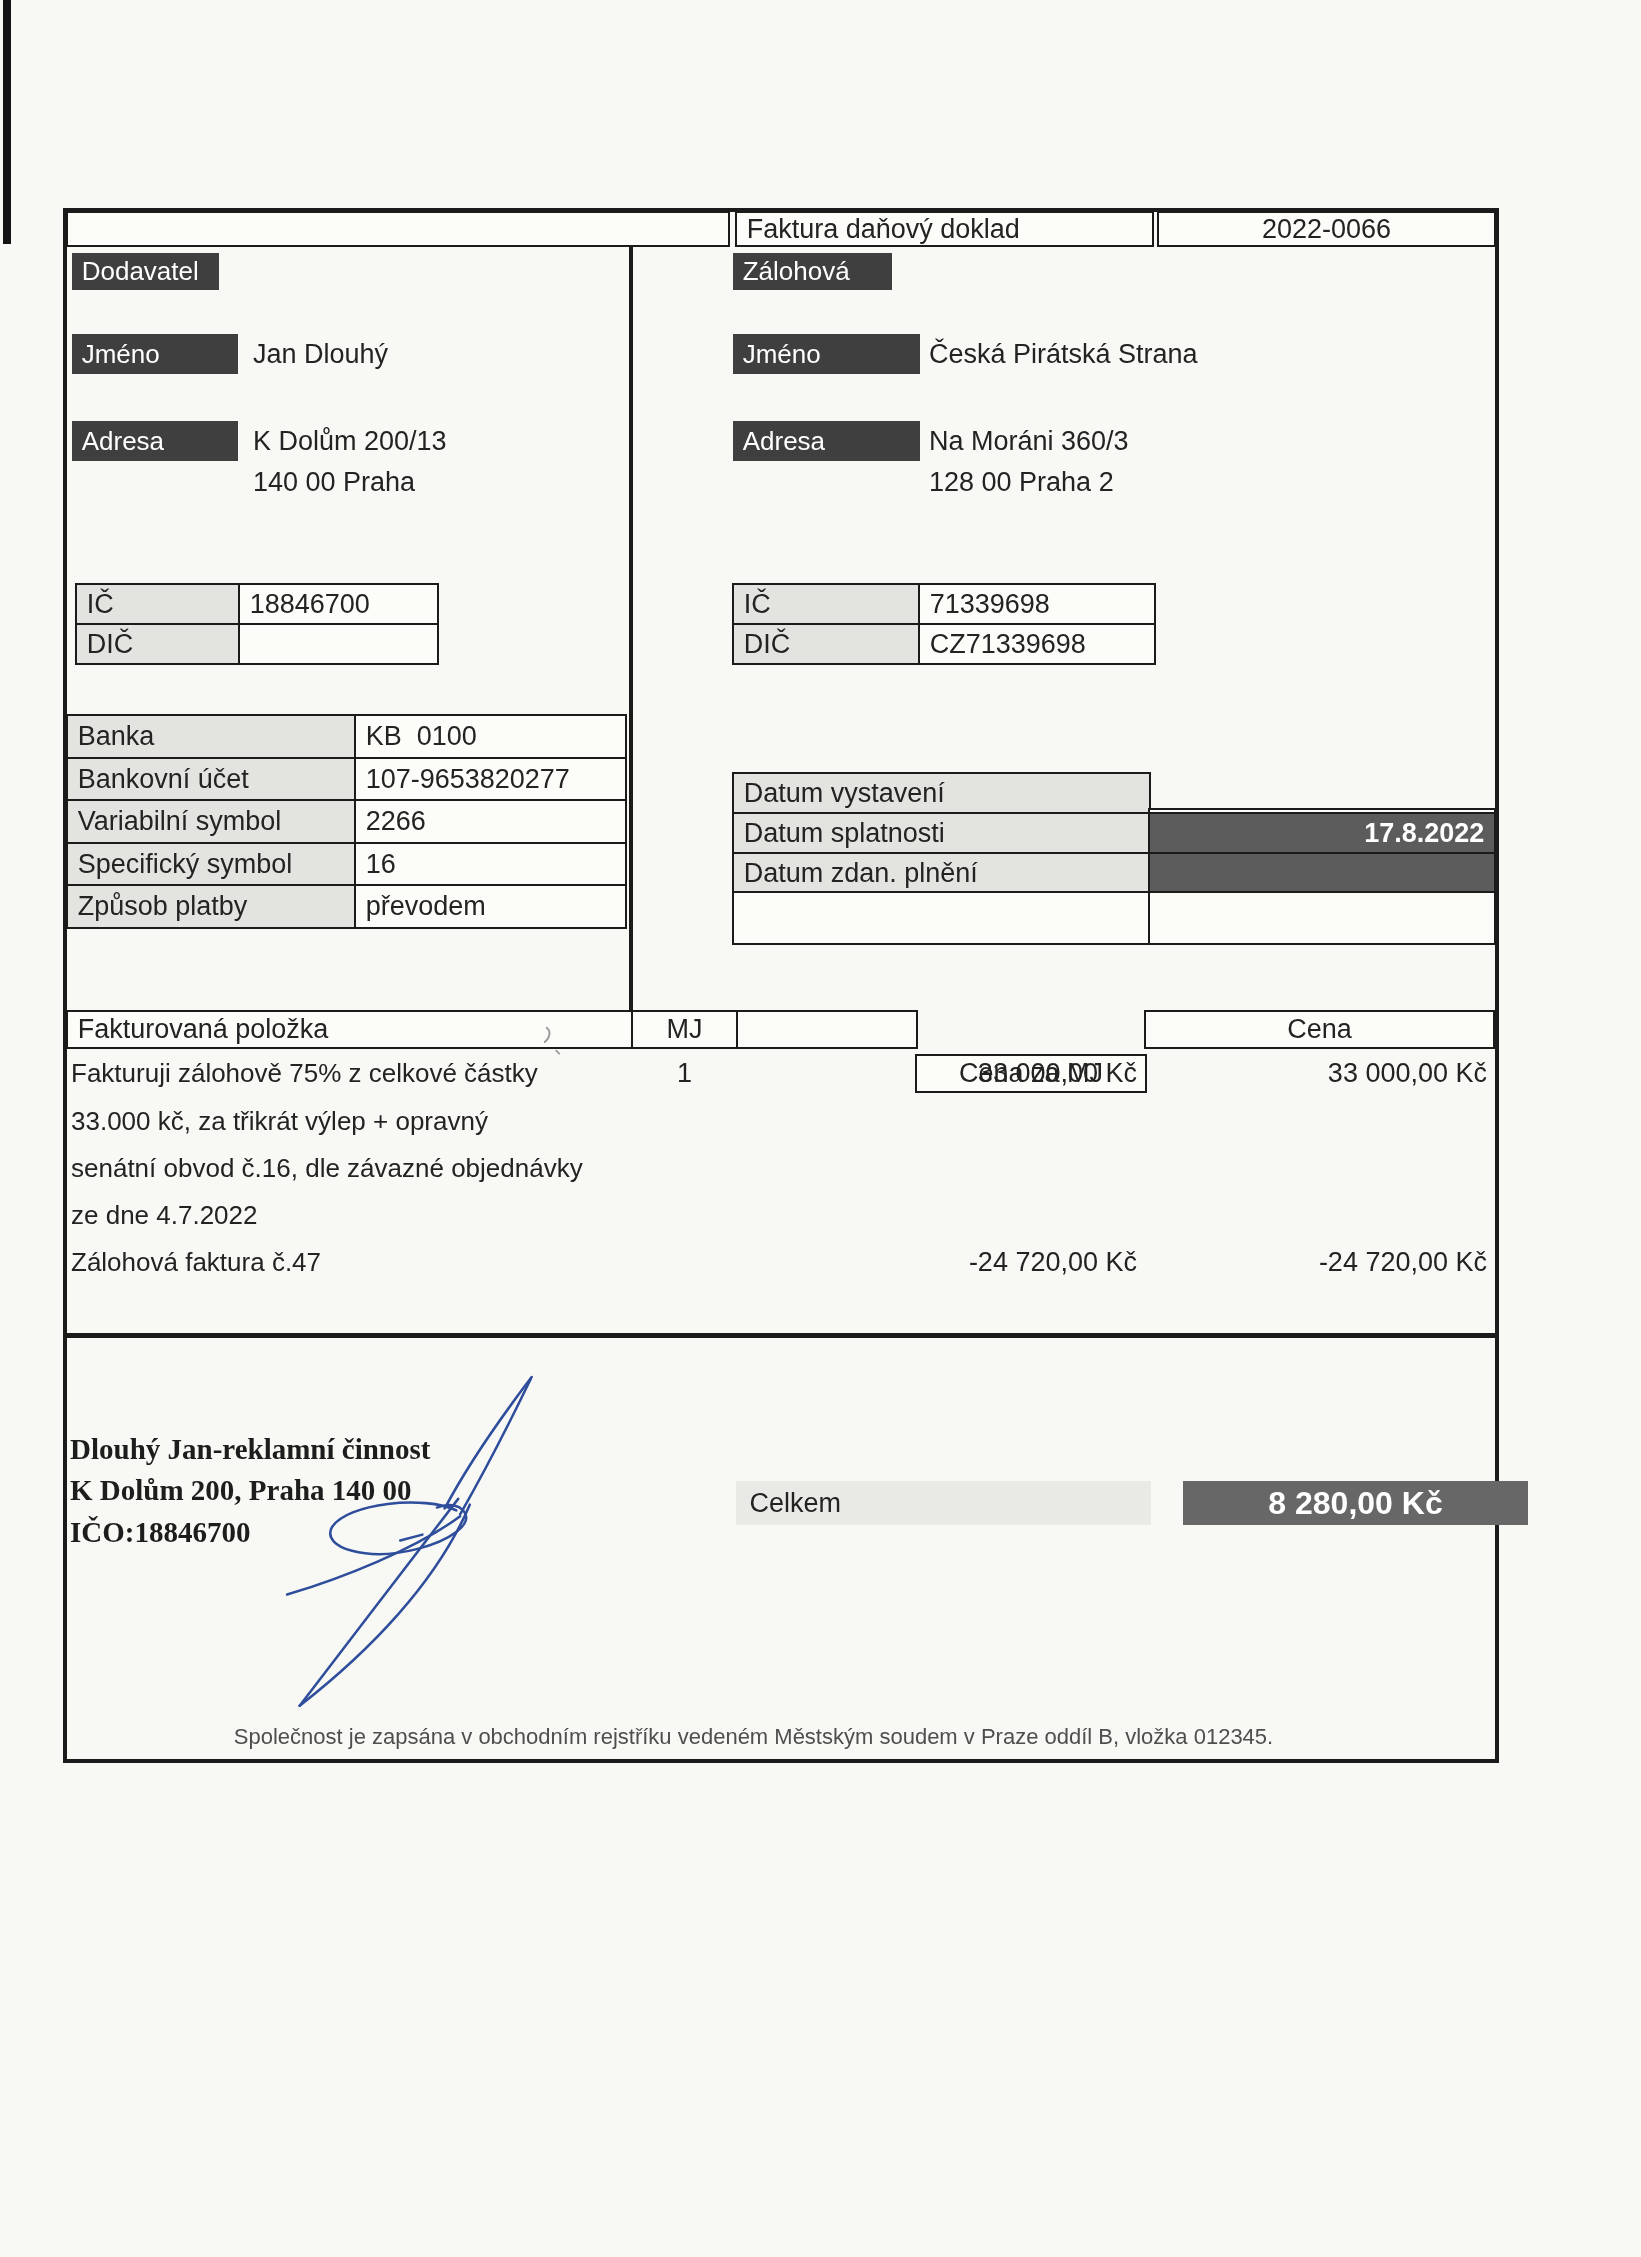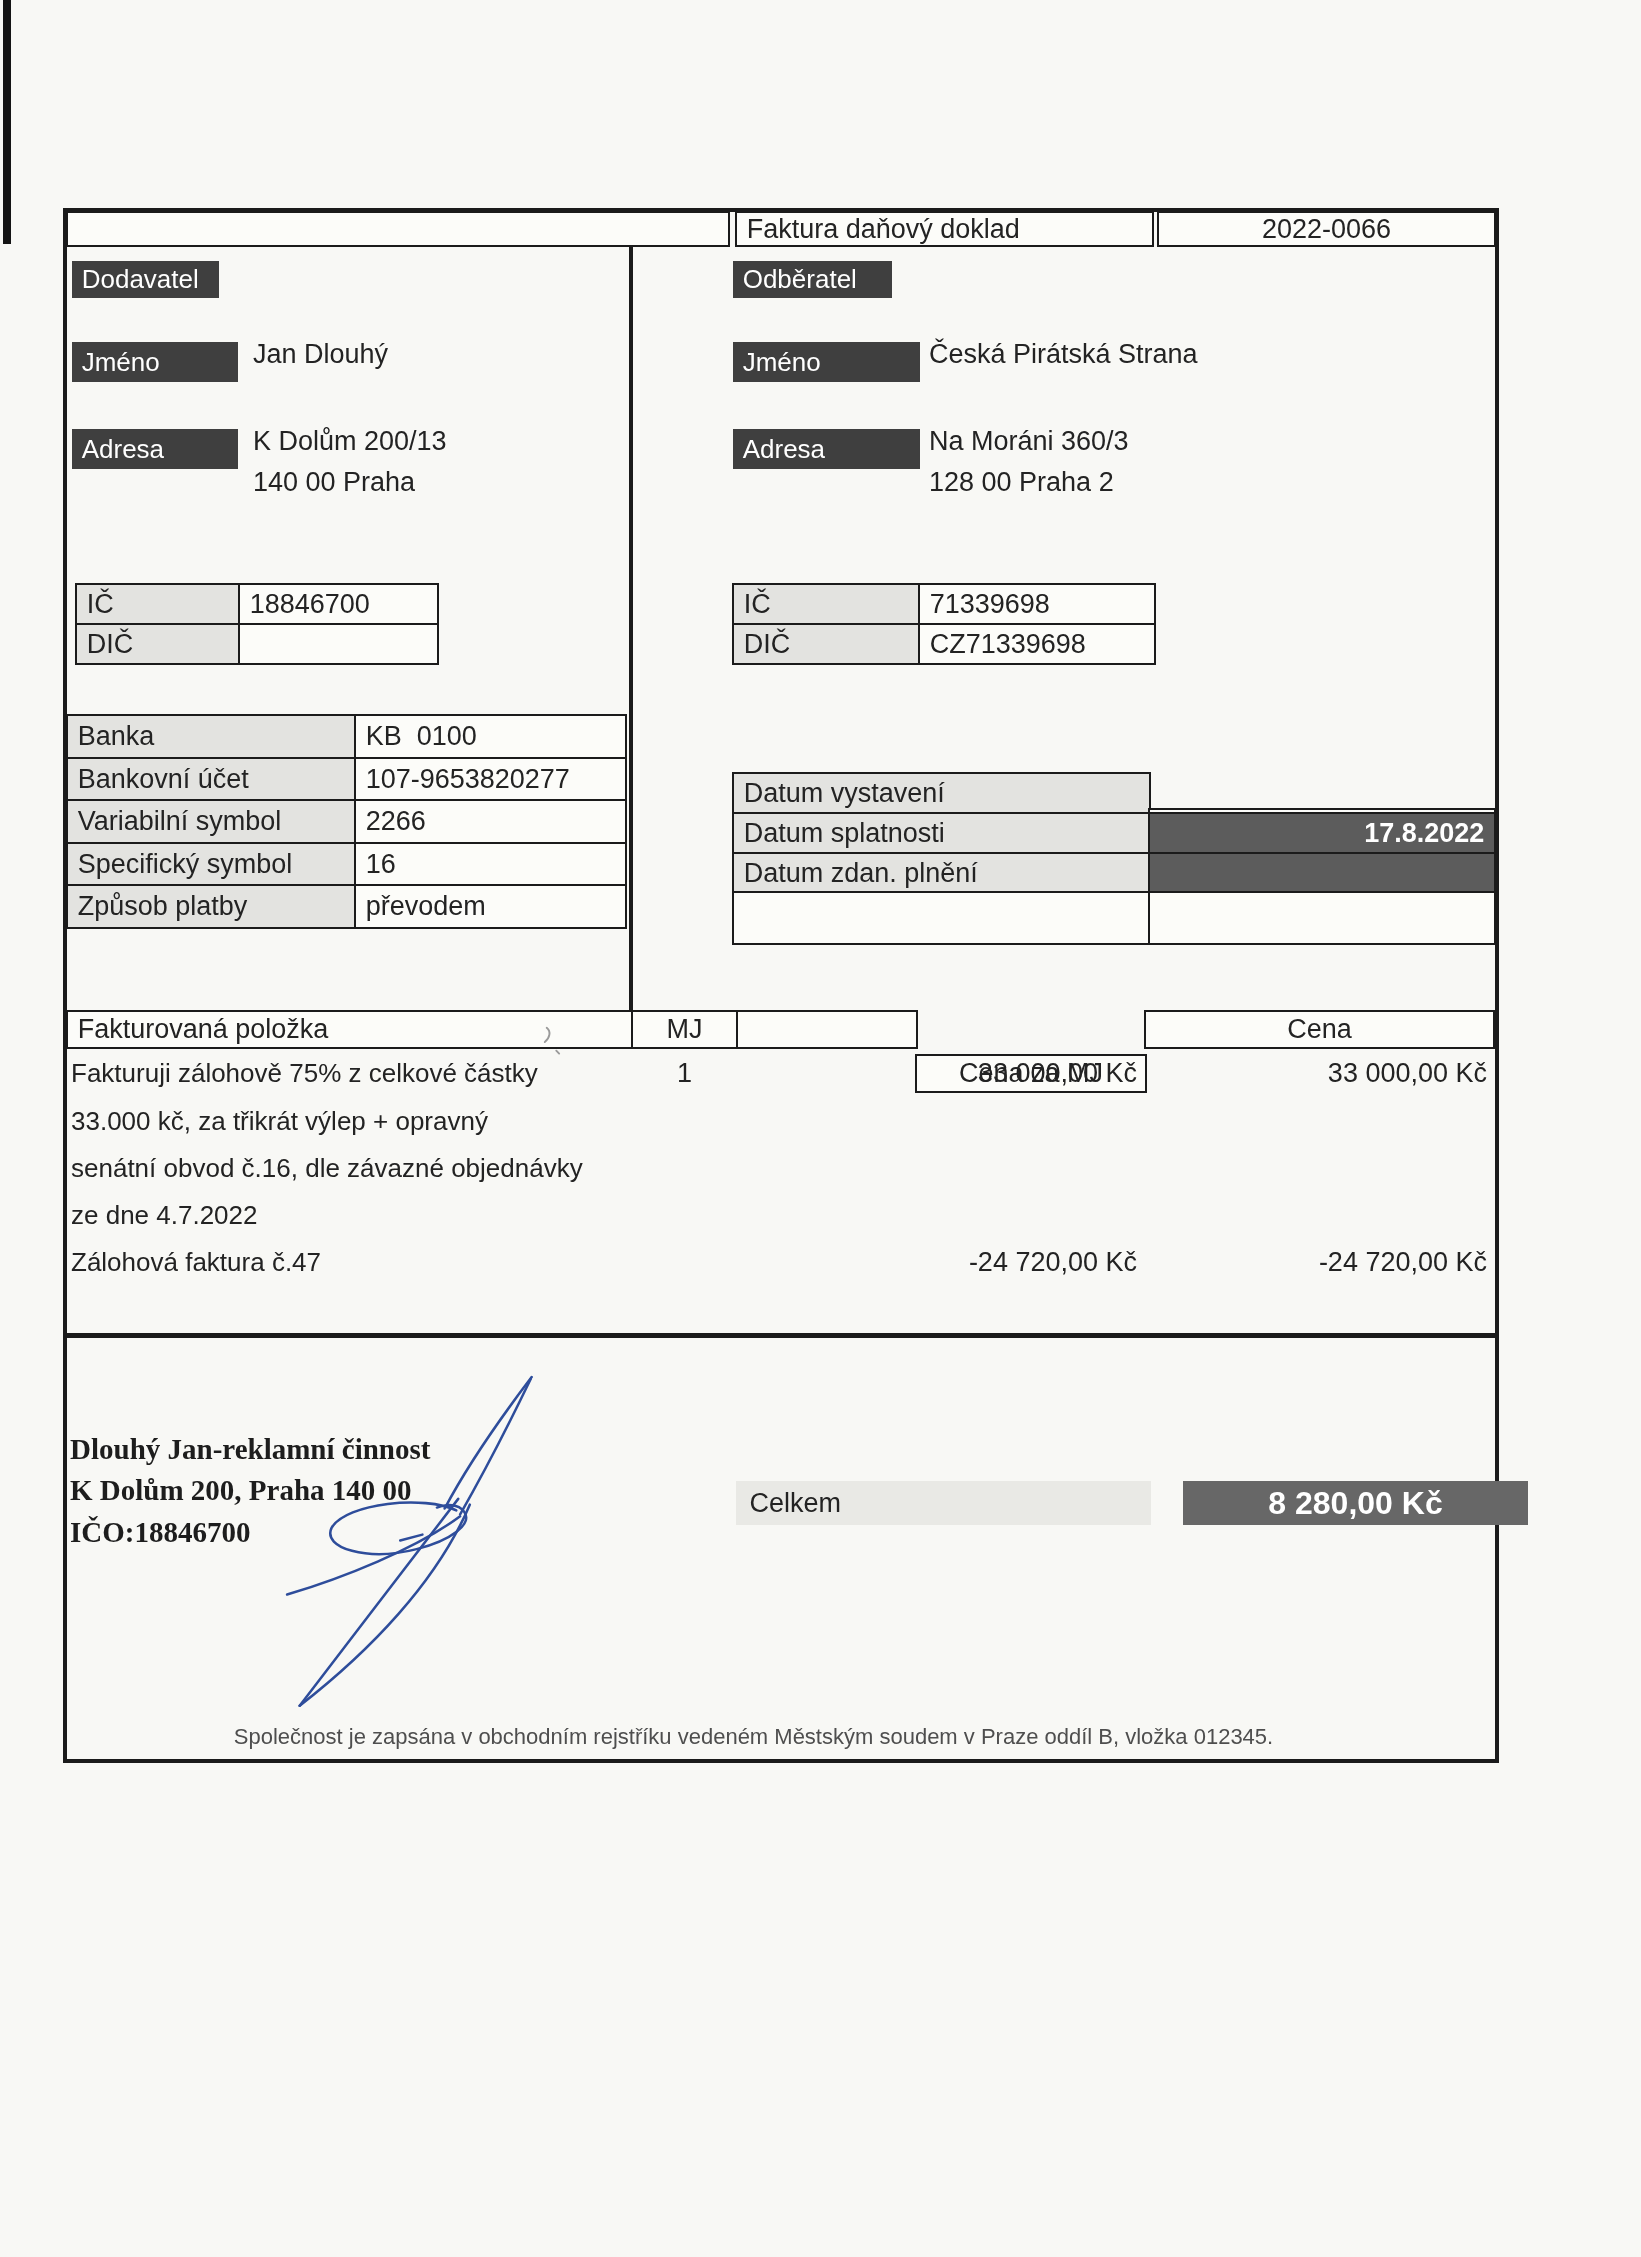--- a/index.html
+++ b/index.html
@@ -8,21 +8,21 @@
     background:#f8f8f5;overflow:hidden;
     font-family:"Liberation Sans","DejaVu Sans",sans-serif;
     color:#232323;
   }
   .abs{position:absolute;box-sizing:border-box;}
   .scan-bar{background:#141414;}
   .frame{border:4.8px solid #1b1b1b;}
   .cell{border:2.9px solid #1b1b1b;background:#fcfcf9;font-size:27px;}
   .cell.gray{background:#e3e3e0;}
   .cell.darkfill{background:#5c5c5c;color:#ffffff;font-weight:bold;}
-  .chip{background:#3f3f3f;color:#ffffff;font-size:26px;padding-left:9.7px;margin-top:8px;}
+  .chip{background:#3f3f3f;color:#ffffff;font-size:26px;padding-left:9.7px;}
   .txt{font-size:27px;white-space:pre;}
   .lh{display:flex;align-items:center;}
   .pl{padding-left:9.7px;}
   .pr{padding-right:9.7px;justify-content:flex-end;}
   .ctr{justify-content:center;}
   .vline{background:#1b1b1b;}
   .hrule{background:#1b1b1b;}
   .right{text-align:right;}
   .stamp{font-family:"Liberation Serif","DejaVu Serif",serif;font-weight:bold;font-size:29px;color:#1d1d1d;white-space:pre;}
   .note{font-size:22px;color:#4e4e4e;text-align:center;}
@@ -39,21 +39,21 @@
 
   <div class="abs frame" style="left:63px;top:208px;width:1436px;height:1555px;"></div>
 
   <div class="abs cell" style="left:66px;top:211px;width:664px;height:36px;"></div>
   <div class="abs cell lh pl" style="left:735px;top:211px;width:419px;height:36px;">Faktura daňový doklad</div>
   <div class="abs cell lh ctr" style="left:1157px;top:211px;width:339px;height:36px;">2022-0066</div>
 
   <div class="abs vline" style="left:629px;top:247px;width:3.9px;height:763px;"></div>
 
   <div class="abs chip lh" style="left:72px;top:253px;width:147px;height:37px;">Dodavatel</div>
-  <div class="abs chip lh" style="left:733px;top:253px;width:159px;height:37px;">Odběratel</div>
+  <div class="abs chip lh" style="left:733px;top:253px;width:159px;height:37px;">Zálohová</div>
 
   <div class="abs chip lh" style="left:72px;top:334px;width:166px;height:40px;">Jméno</div>
   <div class="abs txt" style="left:253px;top:339px;">Jan Dlouhý</div>
   <div class="abs chip lh" style="left:72px;top:421px;width:166px;height:40px;">Adresa</div>
   <div class="abs txt" style="left:253px;top:426px;">K Dolům 200/13</div>
   <div class="abs txt" style="left:253px;top:467px;">140 00 Praha</div>
 
   <div class="abs chip lh" style="left:733px;top:334px;width:187px;height:40px;">Jméno</div>
   <div class="abs txt" style="left:929px;top:339px;">Česká Pirátská Strana</div>
   <div class="abs chip lh" style="left:733px;top:421px;width:187px;height:40px;">Adresa</div>

